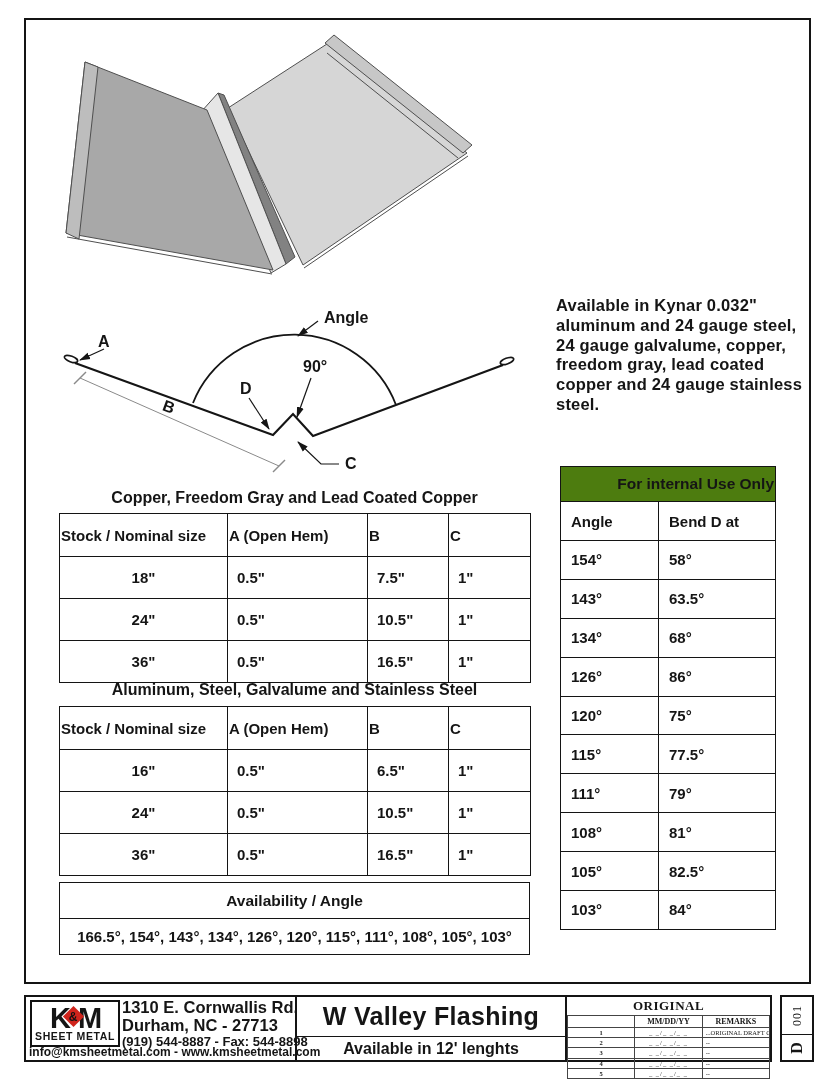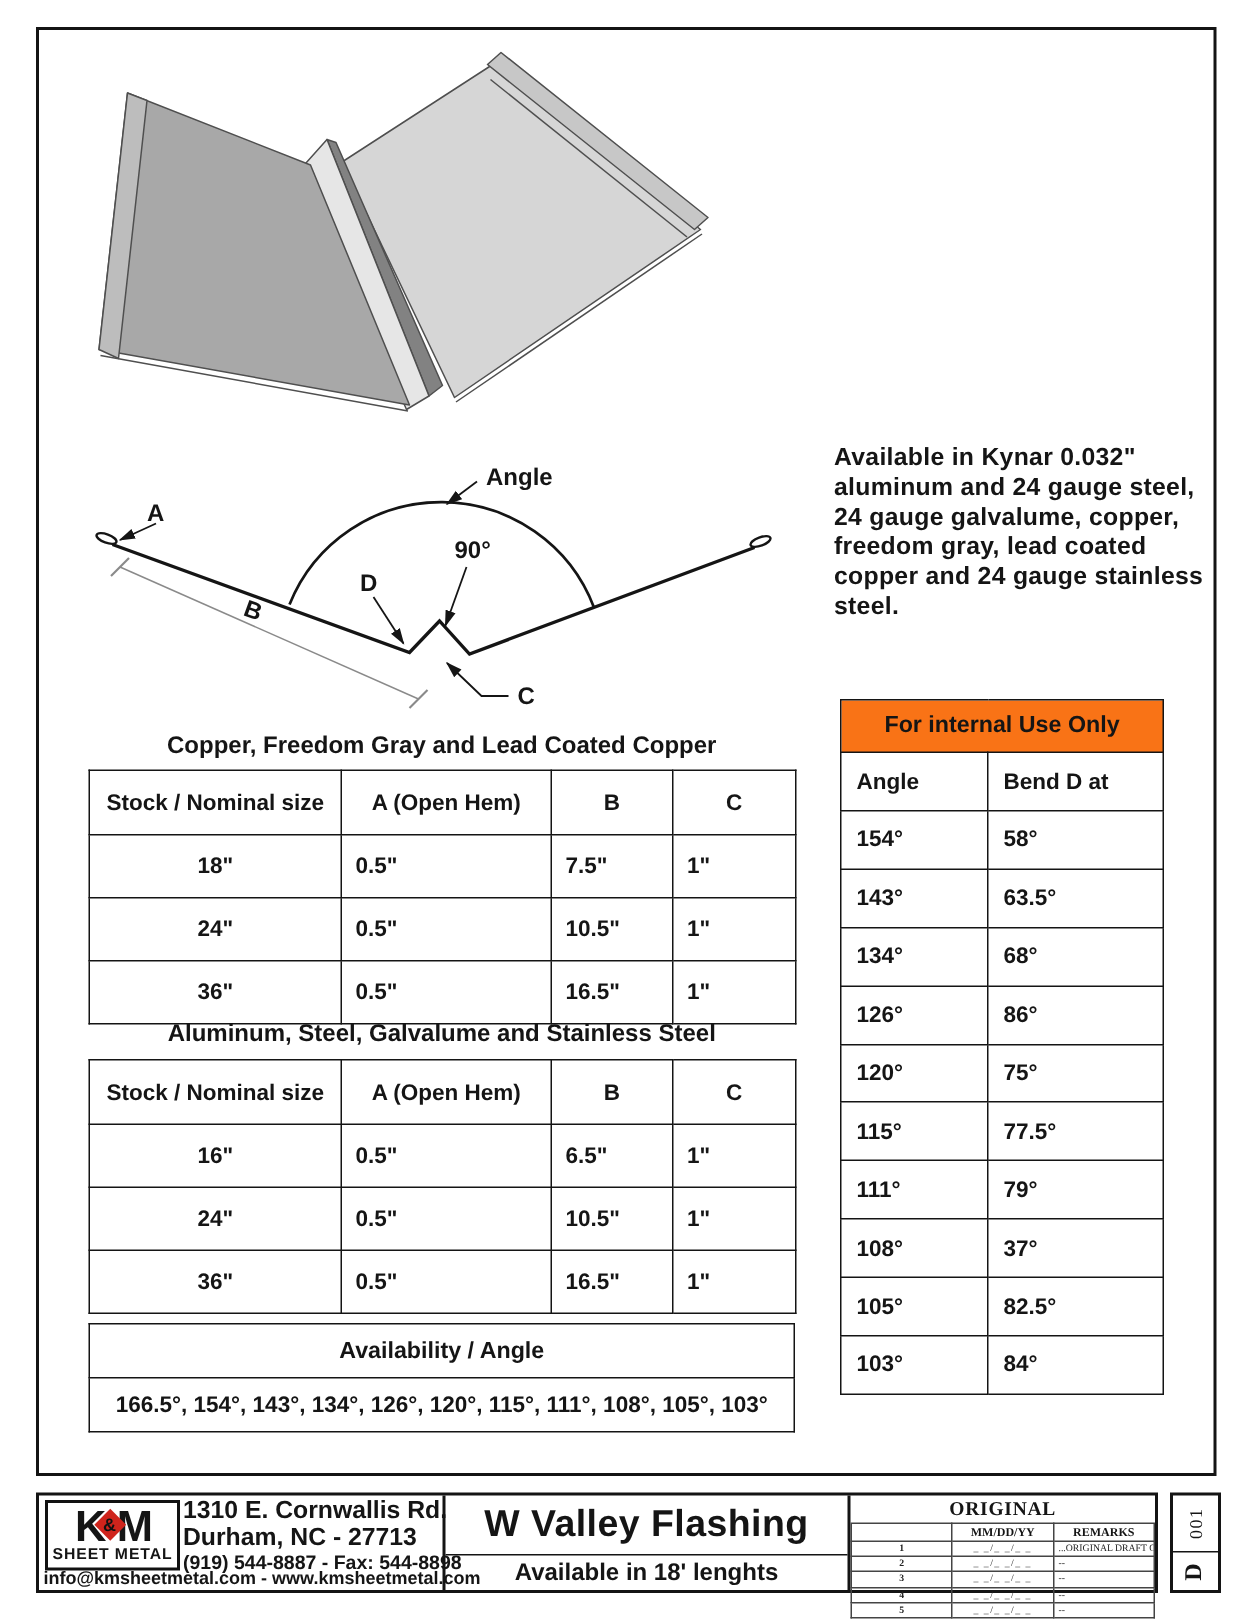--- a/index.html
+++ b/index.html
@@ -9,34 +9,34 @@
   .border-box{position:absolute;left:24px;top:18px;width:783px;height:962px;border:2px solid #141414;}
 
   
   .note{position:absolute;left:556px;top:296px;width:256px;font-size:16.5px;line-height:19.8px;
         font-weight:bold;letter-spacing:0.2px;}
 
   
   table{border-collapse:collapse;table-layout:fixed;}
   .spec{position:absolute;width:471px;}
   .spec td{border:1.6px solid #141414;font-size:15px;font-weight:bold;overflow:hidden;}
-  .spec .hdr td{height:40px;text-align:center;}
+  .spec .hdr td{height:40px;}
   .spec .row td{height:39px;}
   .spec .row td.c0{text-align:center;}
   .spec .row td.cL{text-align:left;padding-left:9px;}
   .tbl-title{position:absolute;left:59px;width:471px;text-align:center;font-size:16px;font-weight:bold;}
 
   .avail{position:absolute;left:59px;top:882px;width:471px;}
   .avail td{border:1.6px solid #141414;font-weight:bold;text-align:center;}
   .avail .t td{height:33px;font-size:15.5px;}
   .avail .v td{height:33px;font-size:15px;}
 
   .internal{position:absolute;left:560px;top:466px;width:215px;}
   .internal td{border:1.6px solid #141414;font-weight:bold;font-size:15px;}
-  .internal .t td{height:32px;text-align:center;background:#f97316;font-size:15.5px;}
+  .internal .t td{height:32px;text-align:right;background:#4d7c0f;font-size:15.5px;}
   .internal .h td{height:36px;text-align:left;padding-left:10px;}
   .internal .r td{height:35.9px;text-align:left;padding-left:10px;}
 
   
   .tblock{position:absolute;left:24px;top:995px;width:744px;height:63px;border:2px solid #141414;display:flex;}
   .tb-left{position:relative;width:269px;border-right:2px solid #141414;}
   .tb-mid{position:relative;width:268px;border-right:2px solid #141414;display:flex;flex-direction:column;}
   .tb-rev{position:relative;flex:1;font-family:"Liberation Serif",serif;}
 
   .logo-box{position:absolute;left:4px;top:3px;width:86px;height:43px;border:2px solid #111;
@@ -250,21 +250,21 @@
     <tr class="r">
           <td>115°</td>
           <td>77.5°</td>
         </tr>
     <tr class="r">
           <td>111°</td>
           <td>79°</td>
         </tr>
     <tr class="r">
           <td>108°</td>
-          <td>37°</td>
+          <td>81°</td>
         </tr>
     <tr class="r">
           <td>105°</td>
           <td>82.5°</td>
         </tr>
     <tr class="r">
           <td>103°</td>
           <td>84°</td>
         </tr>
   </tbody>
@@ -284,21 +284,21 @@
       </div>
       <div class="addr">
         <div class="l1">1310 E. Cornwallis Rd.</div>
         <div class="l2">Durham, NC - 27713</div>
         <div class="l3">(919) 544-8887 - Fax: 544-8898</div>
       </div>
       <div class="email">info@kmsheetmetal.com - www.kmsheetmetal.com</div>
     </div>
     <div class="tb-mid">
       <div class="tb-title">W Valley Flashing</div>
-      <div class="tb-sub">Available in 18' lenghts</div>
+      <div class="tb-sub">Available in 12' lenghts</div>
     </div>
     <div class="tb-rev">
       <table class="rev-table">
         <tbody>
             <tr class="rev-title">
           <td colspan="3">ORIGINAL</td>
         </tr>
         <tr class="rev-head">
           <td class="col-n"></td>
           <td class="col-d">MM/DD/YY</td>

